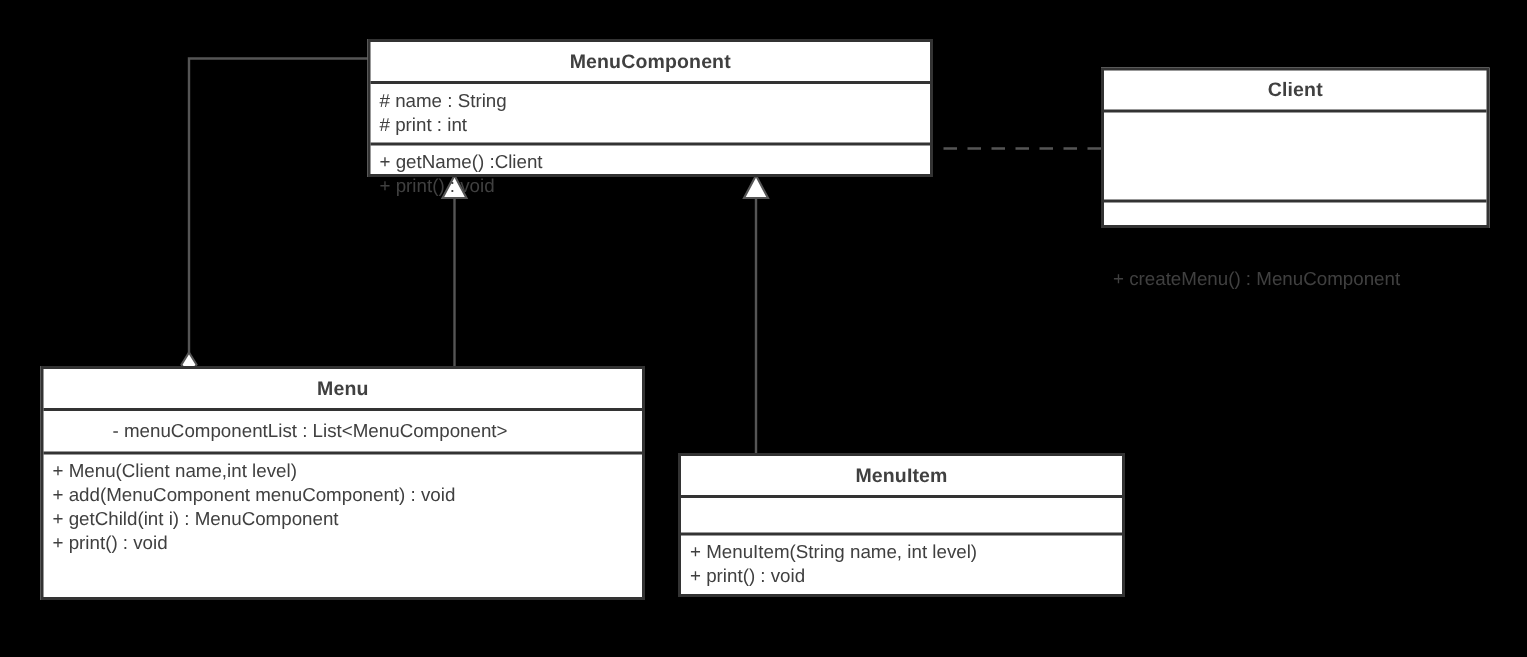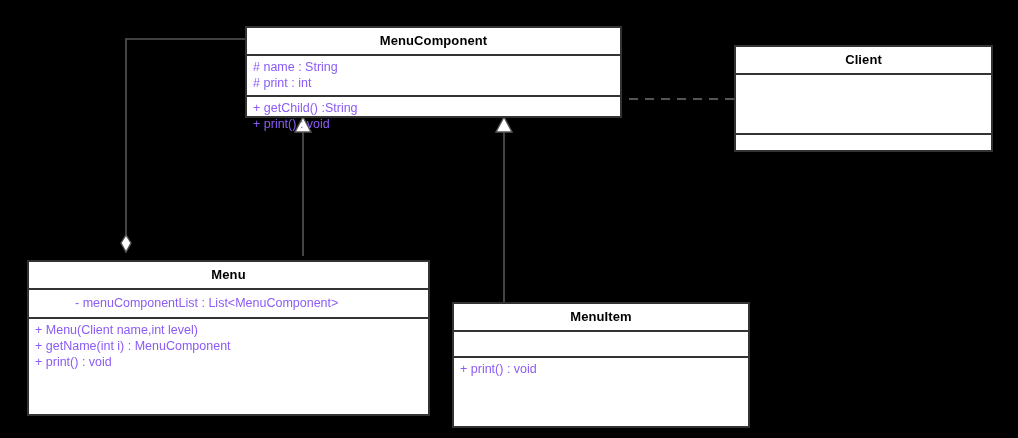--- a/index.html
+++ b/index.html
@@ -20,39 +20,39 @@
     background: #ffffff;
     border: 2px solid #333333;
     box-sizing: border-box;
     display: flex;
     flex-direction: column;
   }
   .uml-title {
     text-align: center;
     font-weight: bold;
     font-size: 13px;
-    color: #000000;
+    color: #404040;
     padding: 5px 4px 6px 4px;
     border-bottom: 2px solid #333333;
     box-sizing: border-box;
     letter-spacing: 0.1px;
   }
   .uml-attrs {
     border-bottom: 2px solid #333333;
     box-sizing: border-box;
     padding: 3px 6px 4px 6px;
   }
   .uml-ops {
     box-sizing: border-box;
     padding: 3px 6px 4px 6px;
     flex: 1;
   }
   .uml-line {
     font-size: 12.5px;
-    color: #8b5cf6;
+    color: #404040;
     line-height: 16px;
     white-space: pre;
   }
   .empty-compartment {
     min-height: 20px;
   }
   .edge-layer {
     position: absolute;
     left: 0;
     top: 0;
@@ -88,45 +88,48 @@
     </g>
   </svg>
 
   <div class="uml-class" style="left:245px; top:26px; width:377px; height:92px;">
     <div class="uml-title">MenuComponent</div>
     <div class="uml-attrs">
       <div class="uml-line"># name : String</div>
       <div class="uml-line"># print : int</div>
     </div>
     <div class="uml-ops">
-      <div class="uml-line">+ getChild() :String</div>
+      <div class="uml-line">+ getName() :Client</div>
       <div class="uml-line">+ print() : void</div>
     </div>
   </div>
 
   <div class="uml-class" style="left:734px; top:45px; width:259px; height:107px;gap:40px;">
     <div class="uml-title">Client</div>
     <div class="uml-attrs empty-compartment" style="height:29px;"></div>
     <div class="uml-ops">
+      <div class="uml-line">+ createMenu() : MenuComponent</div>
     </div>
   </div>
 
-  <div class="uml-class" style="left:27px; top:260px; width:403px; height:156px;justify-content:space-between;">
+  <div class="uml-class" style="left:27px; top:244px; width:403px; height:156px;justify-content:space-between;">
     <div class="uml-title">Menu</div>
     <div class="uml-attrs" style="padding-top:5px; padding-bottom:6px;padding-left:46px;">
       <div class="uml-line">- menuComponentList : List&lt;MenuComponent&gt;</div>
     </div>
     <div class="uml-ops">
       <div class="uml-line">+ Menu(Client name,int level)</div>
-      <div class="uml-line">+ getName(int i) : MenuComponent</div>
+      <div class="uml-line">+ add(MenuComponent menuComponent) : void</div>
+      <div class="uml-line">+ getChild(int i) : MenuComponent</div>
       <div class="uml-line">+ print() : void</div>
     </div>
   </div>
 
-  <div class="uml-class" style="left:452px; top:302px; width:298px; height:126px;justify-content:center;">
+  <div class="uml-class" style="left:452px; top:302px; width:298px; height:96px;justify-content:center;">
     <div class="uml-title">MenuItem</div>
     <div class="uml-attrs empty-compartment" style="height:26px;"></div>
     <div class="uml-ops">
+      <div class="uml-line">+ MenuItem(String name, int level)</div>
       <div class="uml-line">+ print() : void</div>
     </div>
   </div>
 
 </div>
 
 </body></html>

